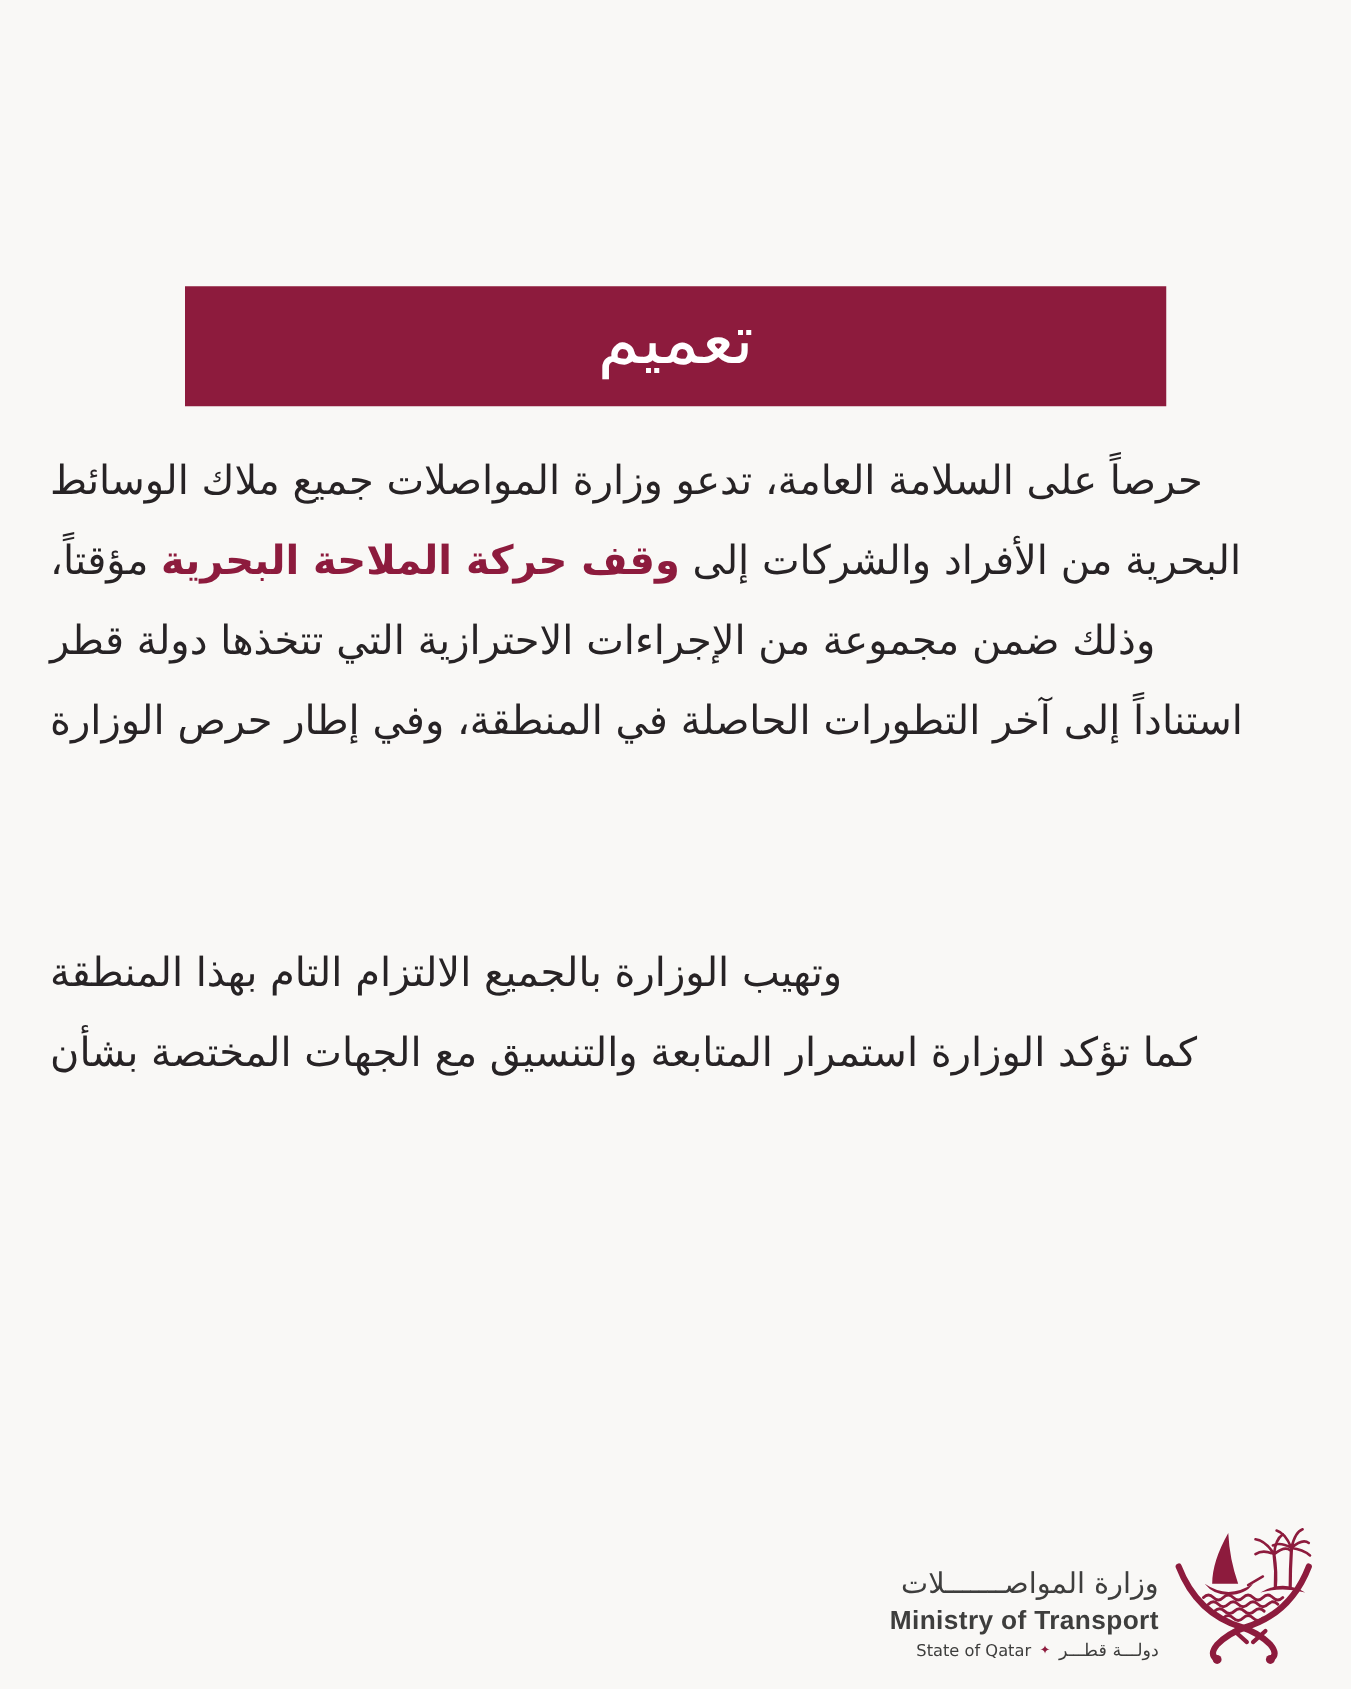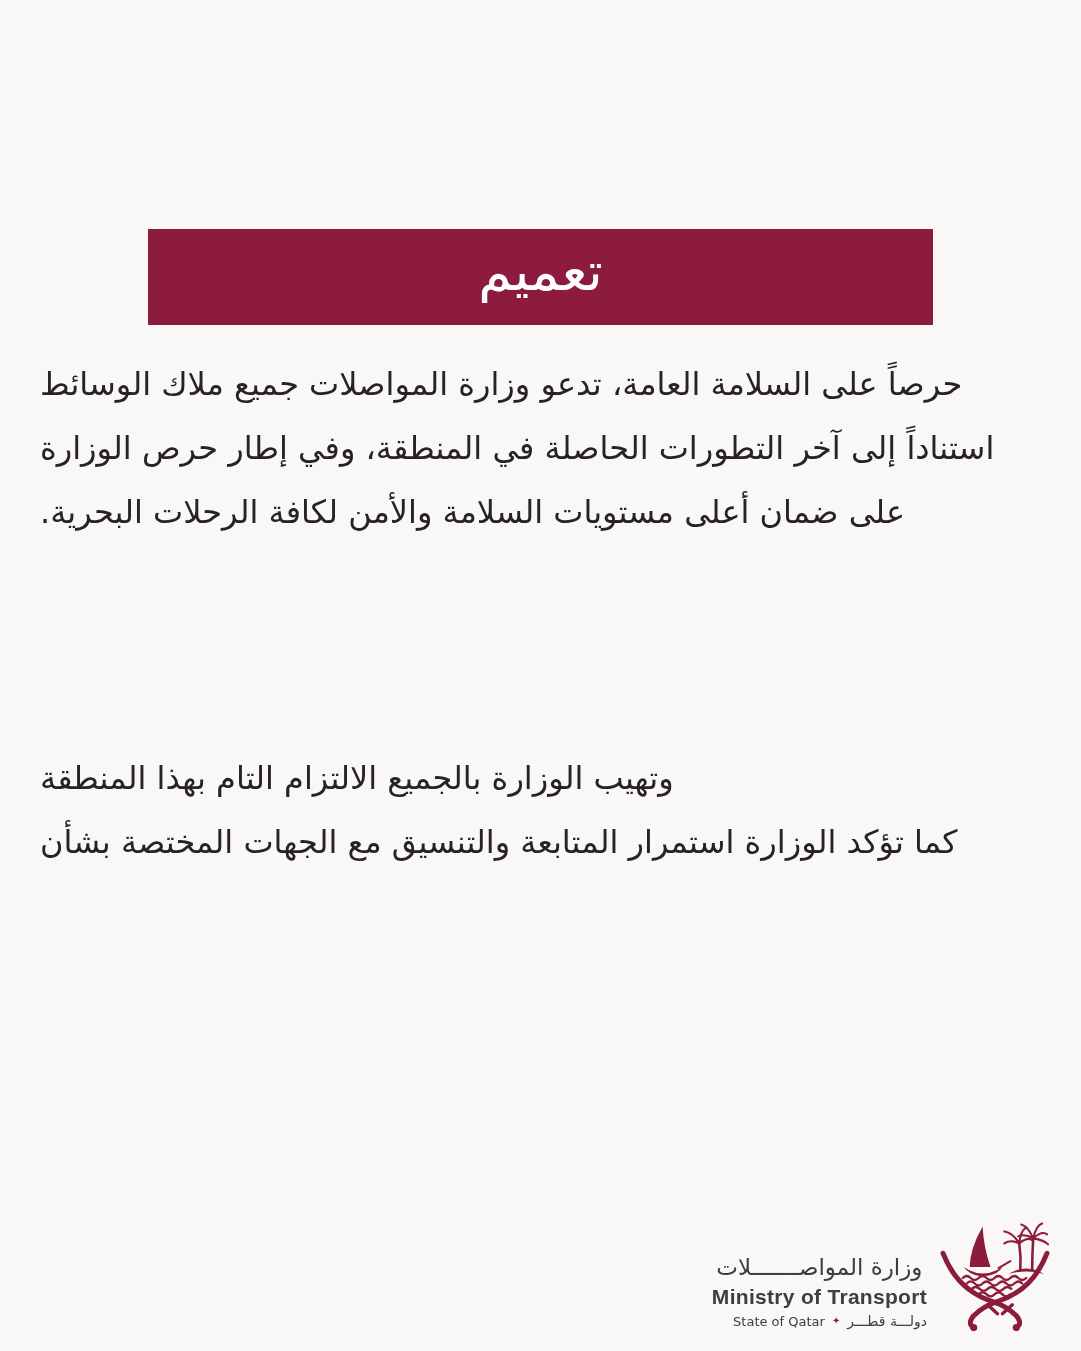--- a/index.html
+++ b/index.html
@@ -51,21 +51,21 @@
   }
   .footer {
     position: absolute;
     right: 30px;
     bottom: 12px;
     display: flex;
     align-items: flex-end;
     gap: 12px;
   }
   .footer-text {
-    text-align: center;
+    text-align: right;
     color: #3E3E3D;
     padding-bottom: 10px;
   }
   .ministry-ar {
     font-size: 23px;
     line-height: 1.35;
     direction: rtl;
   }
   .ministry-en {
     font-family: "Liberation Sans", "DejaVu Sans", sans-serif;
@@ -94,22 +94,23 @@
 <body>
 
 <div class="page">
 
   <div class="banner">
     <span class="banner-title">تعميم</span>
   </div>
 
   <p class="para para-1" dir="rtl">
     <span class="line">حرصاً على السلامة العامة، تدعو وزارة المواصلات جميع ملاك الوسائط</span>
+    <span class="line"><span>البحرية من الأفراد والشركات إلى </span><span class="hl">وقف حركة الملاحة البحرية</span><span> مؤقتاً،</span></span>
+    <span class="line">وذلك ضمن مجموعة من الإجراءات الاحترازية التي تتخذها دولة قطر</span>
     <span class="line">استناداً إلى آخر التطورات الحاصلة في المنطقة، وفي إطار حرص الوزارة</span>
-    <span class="line">على ضمان أعلى مستويات السلامة والأمن لكافة الرحلات البحرية.</span>
   </p>
 
   <p class="para para-2" dir="rtl">
     <span class="line">وتهيب الوزارة بالجميع الالتزام التام بهذا المنطقة</span>
     <span class="line">كما تؤكد الوزارة استمرار المتابعة والتنسيق مع الجهات المختصة بشأن</span>
   </p>
 
   <div class="footer">
     <div class="footer-text">
       <div class="ministry-ar">وزارة المواصـــــــلات</div>

